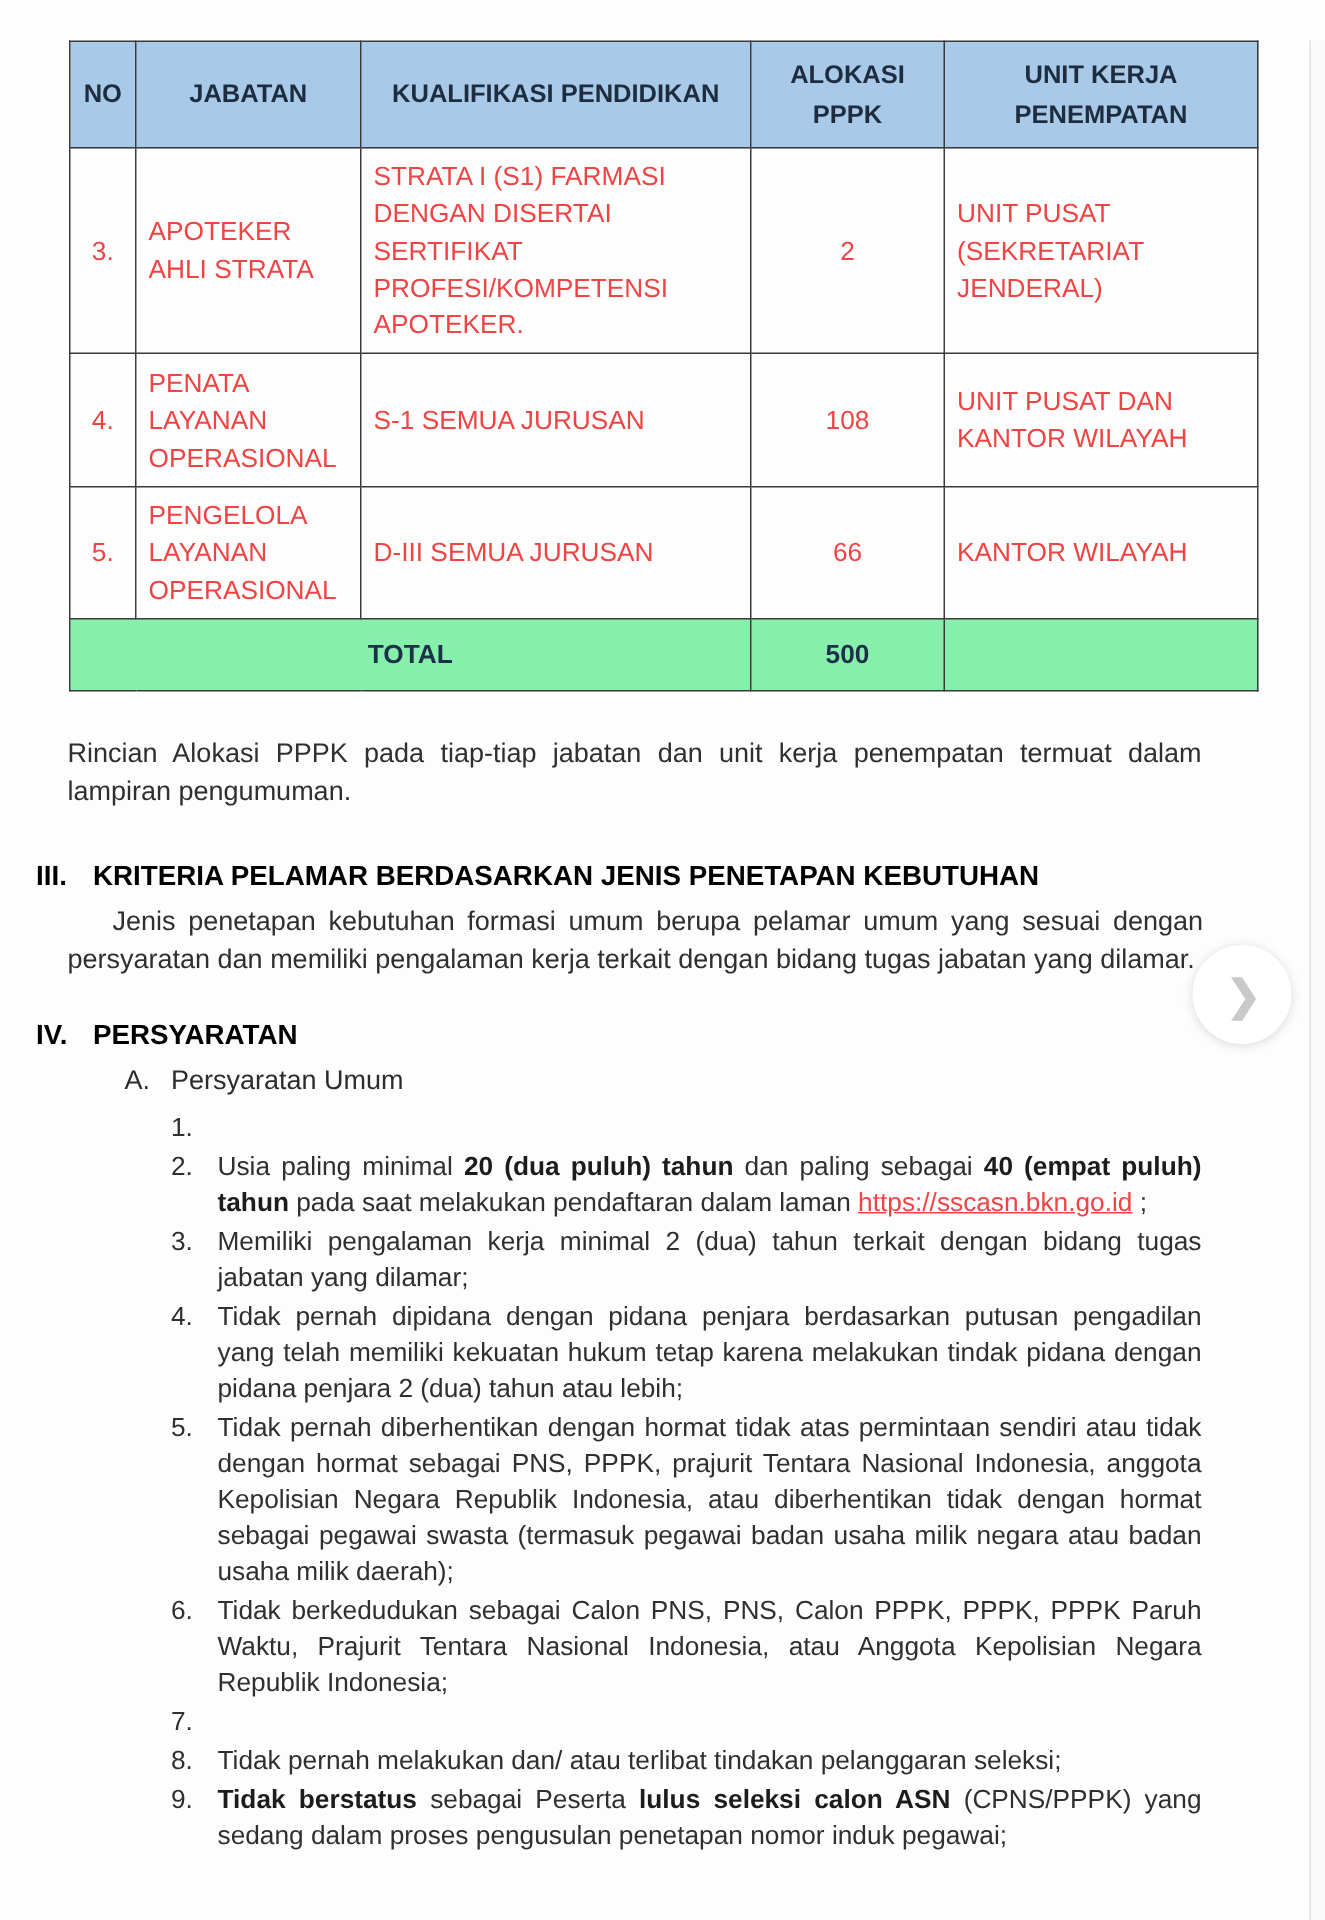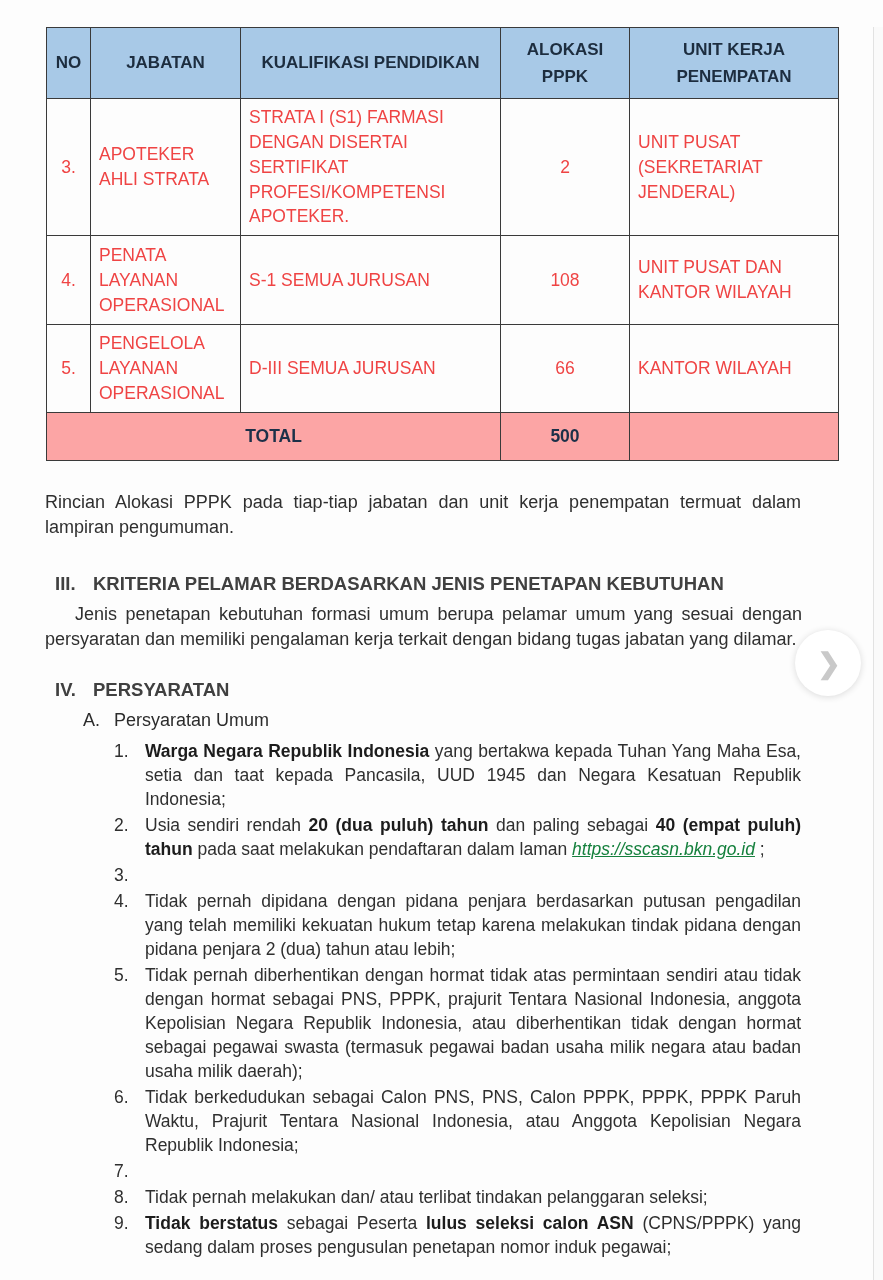--- a/index.html
+++ b/index.html
@@ -47,40 +47,40 @@
   }
   td.c-no   { text-align:center; }
   td.c-jab  { text-align:left; padding-left:11px; }
   td.c-kual { text-align:left; padding-left:13px; }
   td.c-alok { text-align:center; }
   td.c-unit { text-align:left; }
   tr.r3 td { height:126px; }
   tr.r4 td { height:89px; }
   tr.r5 td { height:85px; }
   tr.total td {
-    background:#fca5a5;
+    background:#86efac;
     height:48px;
     font-weight:bold;
     color:#1c3048;
     text-align:center;
     font-size:17.5px;
   }
 
   
   .body-text { font-size:18px; line-height:25px; text-align:justify; color:#2f2f2f; }
   .para-rincian {
     margin:29px 0 18px 45px;
     width:756px;
   }
   .section-head {
     display:flex;
-    margin-left:55px;
+    margin-left:24px;
     font-weight:bold;
     font-size:18.5px;
-    color:#404040;
+    color:#000000;
   }
   .section-head .sec-num { width:38px; flex:none; }
   .sec-3 { margin-top:33px; }
   .sec-3-body {
     margin:7px 0 0 45px;
     width:757px;
     text-indent:30px;
   }
   .sec-4 { margin-top:27px; }
   .sub-head {
@@ -100,24 +100,23 @@
     width:31px; flex:none;
     font-size:17.5px; line-height:24px; color:#2f2f2f;
   }
   .req-item .item-text {
     width:656px;
     font-size:17.5px; line-height:24px;
     text-align:justify; color:#2f2f2f;
   }
   .item-text b { color:#1c1c1c; }
   .doc-link {
-    color:#15803d;
+    color:#ef4444;
     text-decoration:underline;
     cursor:pointer;
-    font-style:italic;
   }
 
   
   .next-btn {
     position:absolute;
     left:795px; top:603px;
     width:66px; height:66px;
     border-radius:50%;
     background:#ffffff;
     box-shadow:0 1px 7px rgba(0,0,0,0.14);
@@ -198,28 +197,28 @@
     <span>PERSYARATAN</span>
   </div>
   <div class="sub-head">
     <span class="sub-letter">A.</span>
     <span>Persyaratan Umum</span>
   </div>
 
   <div class="req-list" id="req-list">
       <div class="req-item">
         <span class="item-num">1.</span>
-        <div class="item-text"><b>Warga Negara Republik Indonesia</b><span> yang bertakwa kepada Tuhan Yang Maha Esa, setia dan taat kepada Pancasila, UUD 1945 dan Negara Kesatuan Republik Indonesia;</span></div>
       </div>
       <div class="req-item">
         <span class="item-num">2.</span>
-        <div class="item-text"><span>Usia sendiri rendah </span><b>20 (dua puluh) tahun</b><span> dan paling sebagai </span><b>40 (empat puluh) tahun</b><span> pada saat melakukan pendaftaran dalam laman </span><span class="doc-link">https://sscasn.bkn.go.id</span><span> ;</span></div>
+        <div class="item-text"><span>Usia paling minimal </span><b>20 (dua puluh) tahun</b><span> dan paling sebagai </span><b>40 (empat puluh) tahun</b><span> pada saat melakukan pendaftaran dalam laman </span><span class="doc-link">https://sscasn.bkn.go.id</span><span> ;</span></div>
       </div>
       <div class="req-item">
         <span class="item-num">3.</span>
+        <div class="item-text"><span>Memiliki pengalaman kerja minimal 2 (dua) tahun terkait dengan bidang tugas jabatan yang dilamar;</span></div>
       </div>
       <div class="req-item">
         <span class="item-num">4.</span>
         <div class="item-text"><span>Tidak pernah dipidana dengan pidana penjara berdasarkan putusan pengadilan yang telah memiliki kekuatan hukum tetap karena melakukan tindak pidana dengan pidana penjara 2 (dua) tahun atau lebih;</span></div>
       </div>
       <div class="req-item">
         <span class="item-num">5.</span>
         <div class="item-text"><span>Tidak pernah diberhentikan dengan hormat tidak atas permintaan sendiri atau tidak dengan hormat sebagai PNS, PPPK, prajurit Tentara Nasional Indonesia, anggota Kepolisian Negara Republik Indonesia, atau diberhentikan tidak dengan hormat sebagai pegawai swasta (termasuk pegawai badan usaha milik negara atau badan usaha milik daerah);</span></div>
       </div>
       <div class="req-item">

